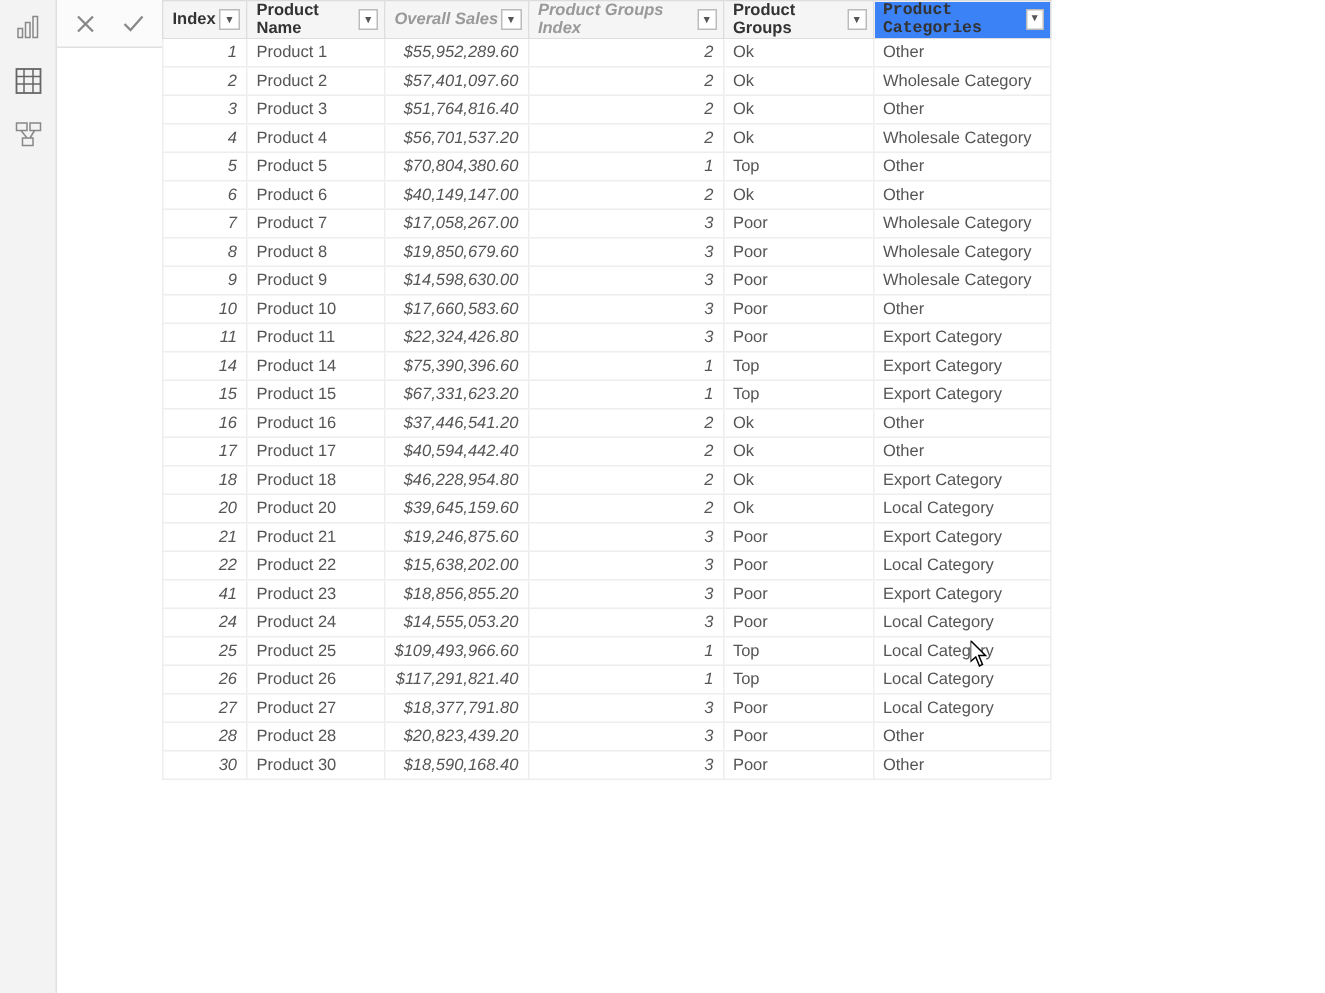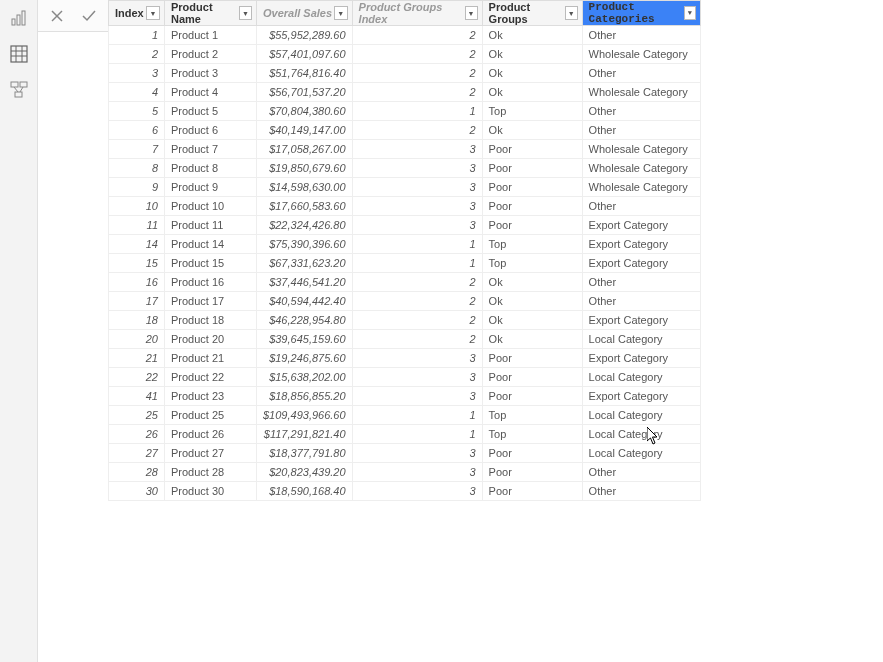--- a/index.html
+++ b/index.html
@@ -274,20 +274,28 @@
             </tr>
             <tr>
               <td class="idx">41</td>
               <td class="txt">Product 23</td>
               <td class="num">$18,856,855.20</td>
               <td class="num">3</td>
               <td class="txt">Poor</td>
               <td class="txt">Export Category</td>
             </tr>
             <tr>
+              <td class="idx">24</td>
+              <td class="txt">Product 24</td>
+              <td class="num">$14,555,053.20</td>
+              <td class="num">3</td>
+              <td class="txt">Poor</td>
+              <td class="txt">Local Category</td>
+            </tr>
+            <tr>
               <td class="idx">25</td>
               <td class="txt">Product 25</td>
               <td class="num">$109,493,966.60</td>
               <td class="num">1</td>
               <td class="txt">Top</td>
               <td class="txt">Local Category</td>
             </tr>
             <tr>
               <td class="idx">26</td>
               <td class="txt">Product 26</td>

